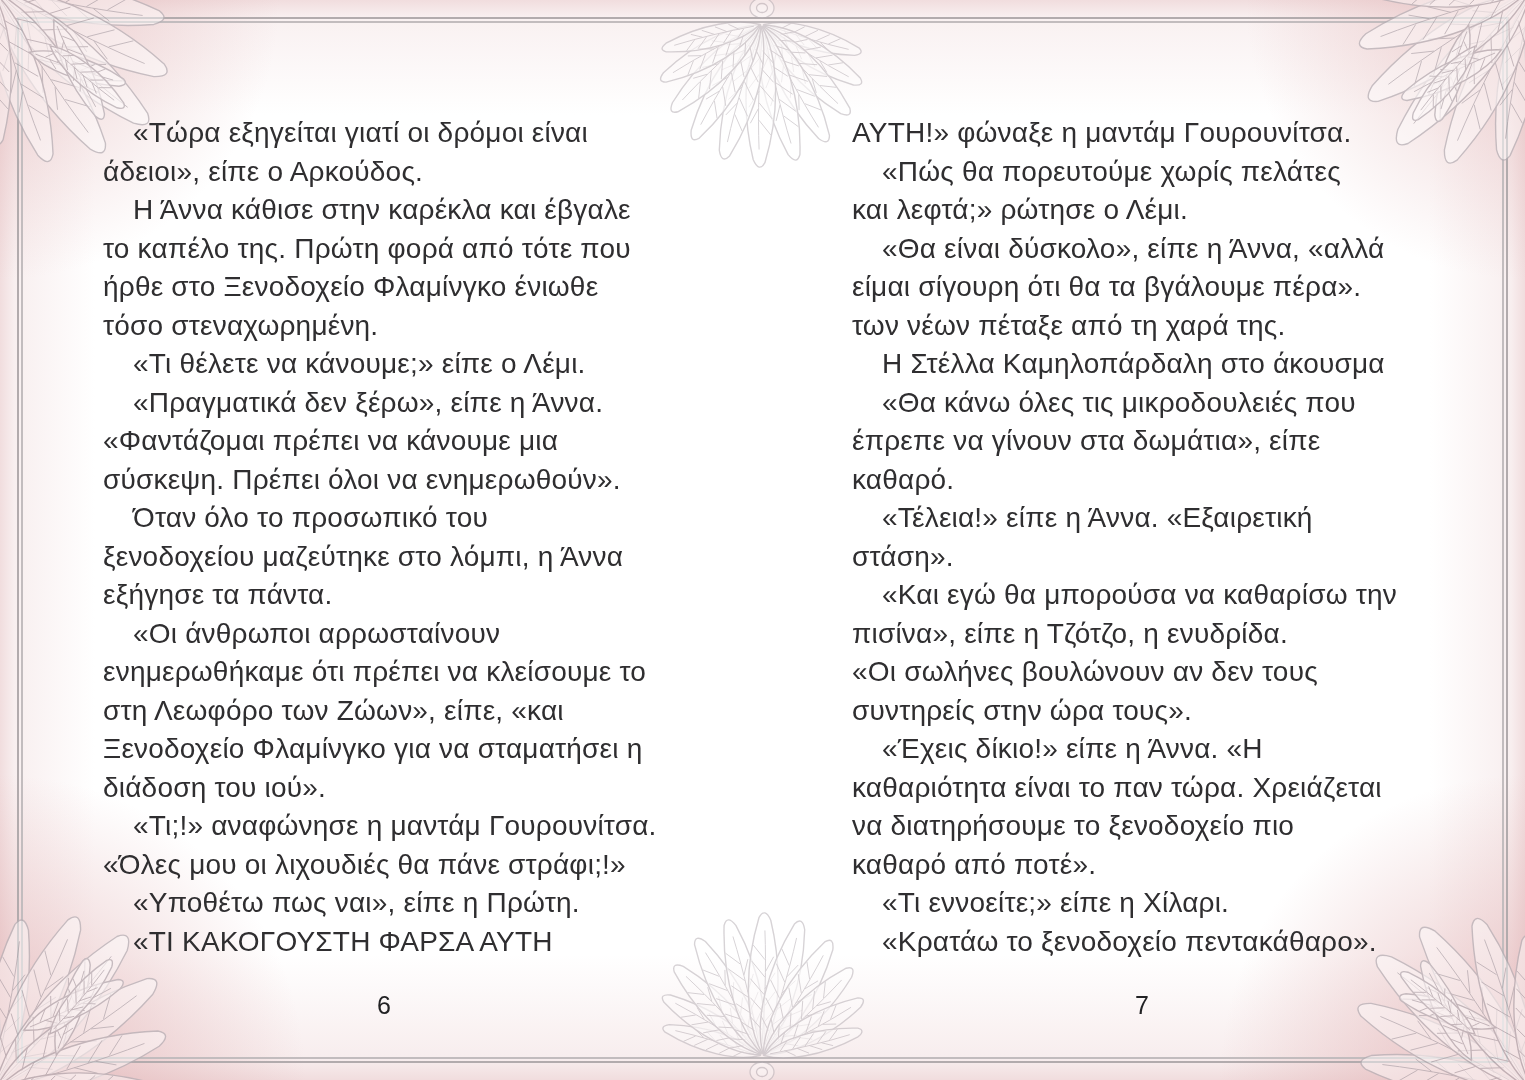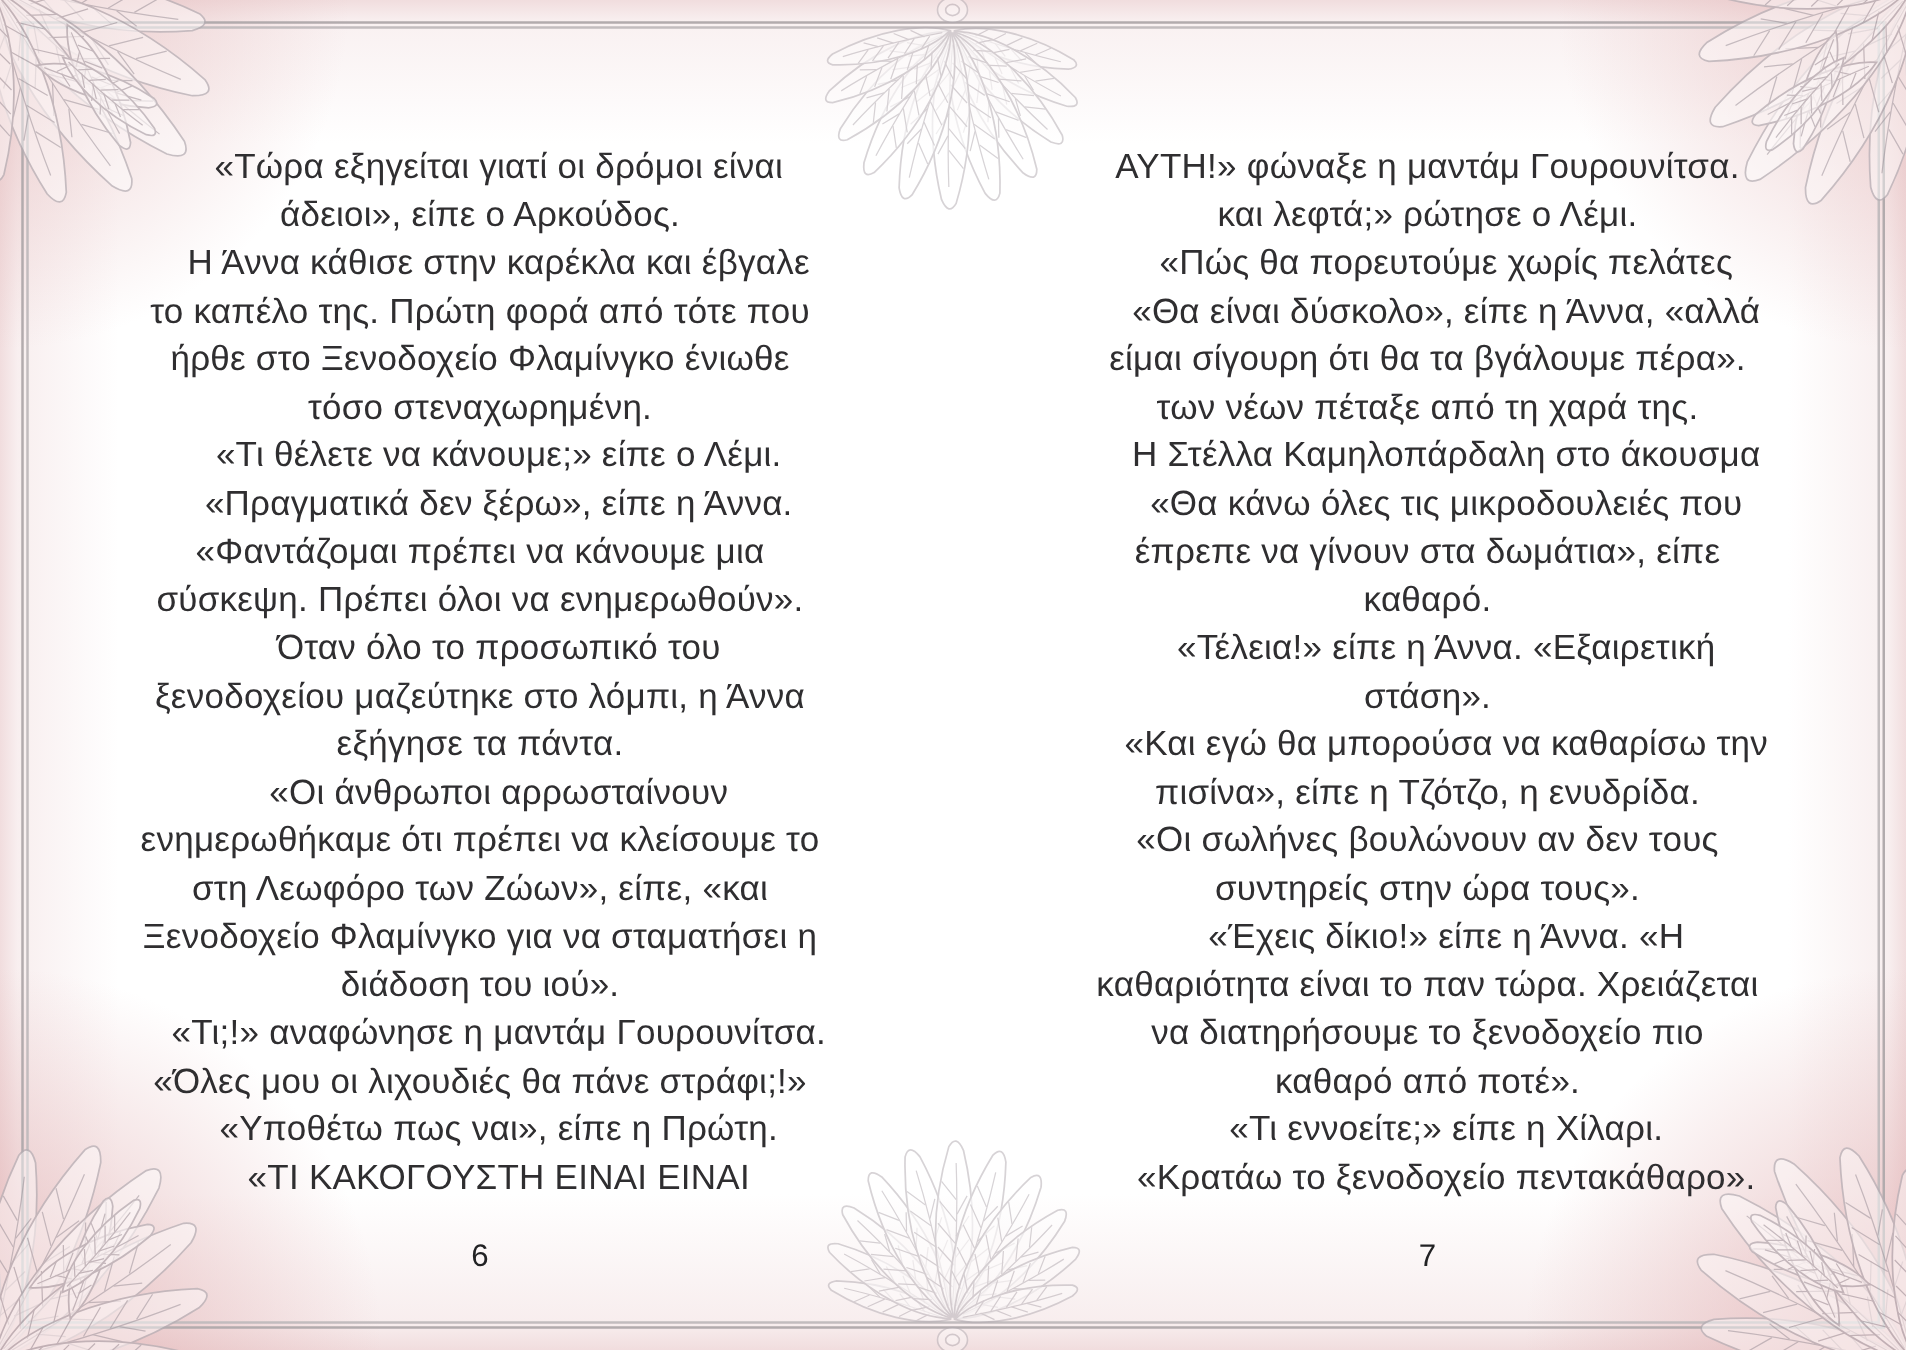--- a/index.html
+++ b/index.html
@@ -34,21 +34,21 @@
   .lf { fill: rgba(255,255,255,0.62); stroke: #b3acb2; stroke-width: 1.4px; vector-effect: non-scaling-stroke; }
   .lv { fill: none; stroke: #b3acb2; stroke-width: 1px; vector-effect: non-scaling-stroke; }
   .kn { fill: rgba(255,255,255,0.6); stroke: #b3acb2; stroke-width: 1.3px; vector-effect: non-scaling-stroke; }
   .orn-center { opacity: 0.52; }
   .orn-corner { opacity: 0.7; }
   .page { position: absolute; top: 114px; }
   .page-left  { left: 103px; width: 562px; }
   .page-right { left: 852px; width: 580px; }
   .line {
     height: 38.5px; line-height: 38.5px; white-space: nowrap;
-    font-size: 28px; color: #2f2e30; letter-spacing: 0.2px; text-align: center;
+    font-size: 28px; color: #2f2e30; letter-spacing: 0.2px;
   }
   .line.indent { padding-left: 30px; }
   .page-num {
     position: absolute; top: 877px; width: 100%;
     text-align: center; font-size: 25px; color: #222224;
   }
 </style>
 </head>
 <body>
 
@@ -132,30 +132,30 @@
       <div class="line">ξενοδοχείου μαζεύτηκε στο λόμπι, η Άννα</div>
       <div class="line">εξήγησε τα πάντα.</div>
       <div class="line indent">«Οι άνθρωποι αρρωσταίνουν</div>
       <div class="line">ενημερωθήκαμε ότι πρέπει να κλείσουμε το</div>
       <div class="line">στη Λεωφόρο των Ζώων», είπε, «και</div>
       <div class="line">Ξενοδοχείο Φλαμίνγκο για να σταματήσει η</div>
       <div class="line">διάδοση του ιού».</div>
       <div class="line indent">«Τι;!» αναφώνησε η μαντάμ Γουρουνίτσα.</div>
       <div class="line">«Όλες μου οι λιχουδιές θα πάνε στράφι;!»</div>
       <div class="line indent">«Υποθέτω πως ναι», είπε η Πρώτη.</div>
-      <div class="line indent">«ΤΙ ΚΑΚΟΓΟΥΣΤΗ ΕΙΝΑΙ ΕΙΝΑΙ</div>
+      <div class="line indent">«ΤΙ ΚΑΚΟΓΟΥΣΤΗ ΦΑΡΣΑ ΑΥΤΗ</div>
     </div>
   <div class="page-num">6</div>
 </div>
 
 <div class="page page-right">
   <div class="text-col">
       <div class="line">ΑΥΤΗ!» φώναξε η μαντάμ Γουρουνίτσα.</div>
+      <div class="line indent">«Πώς θα πορευτούμε χωρίς πελάτες</div>
       <div class="line">και λεφτά;» ρώτησε ο Λέμι.</div>
-      <div class="line indent">«Πώς θα πορευτούμε χωρίς πελάτες</div>
       <div class="line indent">«Θα είναι δύσκολο», είπε η Άννα, «αλλά</div>
       <div class="line">είμαι σίγουρη ότι θα τα βγάλουμε πέρα».</div>
       <div class="line">των νέων πέταξε από τη χαρά της.</div>
       <div class="line indent">Η Στέλλα Καμηλοπάρδαλη στο άκουσμα</div>
       <div class="line indent">«Θα κάνω όλες τις μικροδουλειές που</div>
       <div class="line">έπρεπε να γίνουν στα δωμάτια», είπε</div>
       <div class="line">καθαρό.</div>
       <div class="line indent">«Τέλεια!» είπε η Άννα. «Εξαιρετική</div>
       <div class="line">στάση».</div>
       <div class="line indent">«Και εγώ θα μπορούσα να καθαρίσω την</div>

